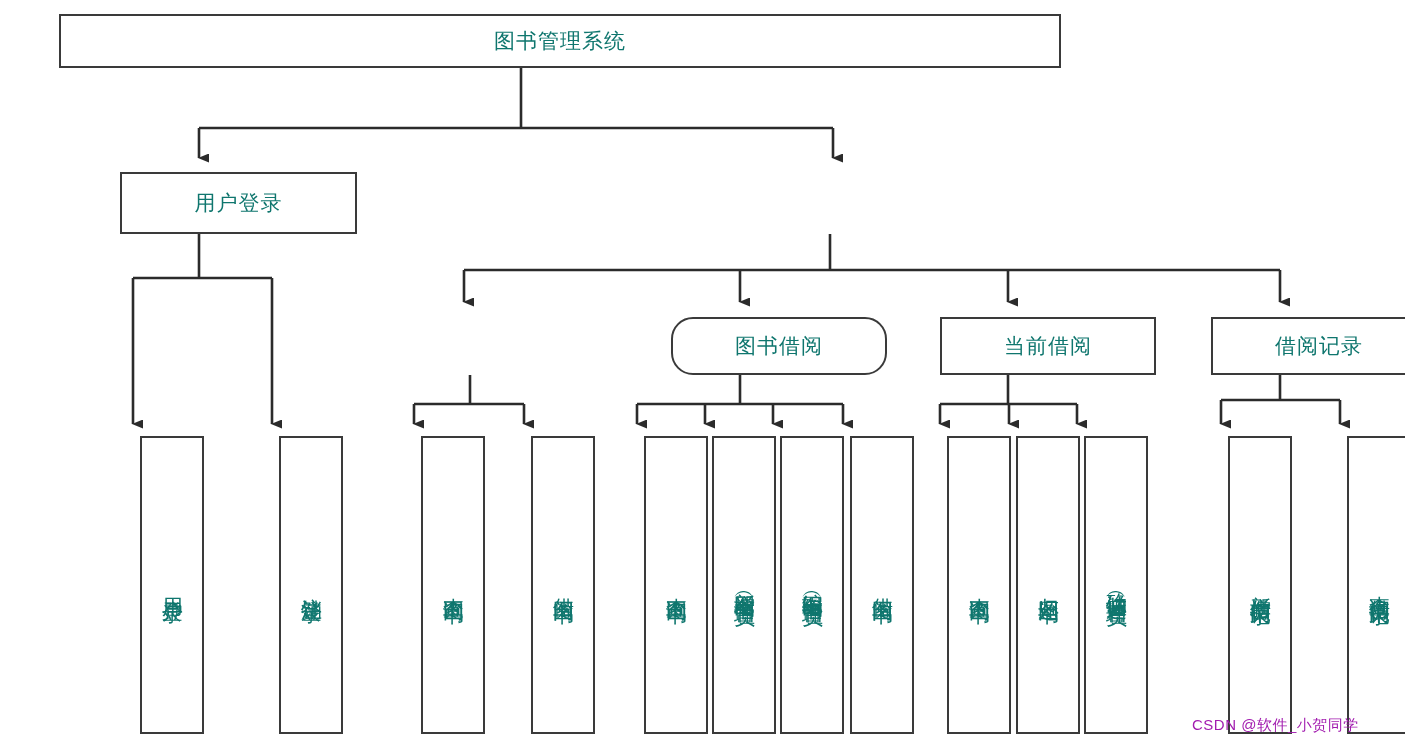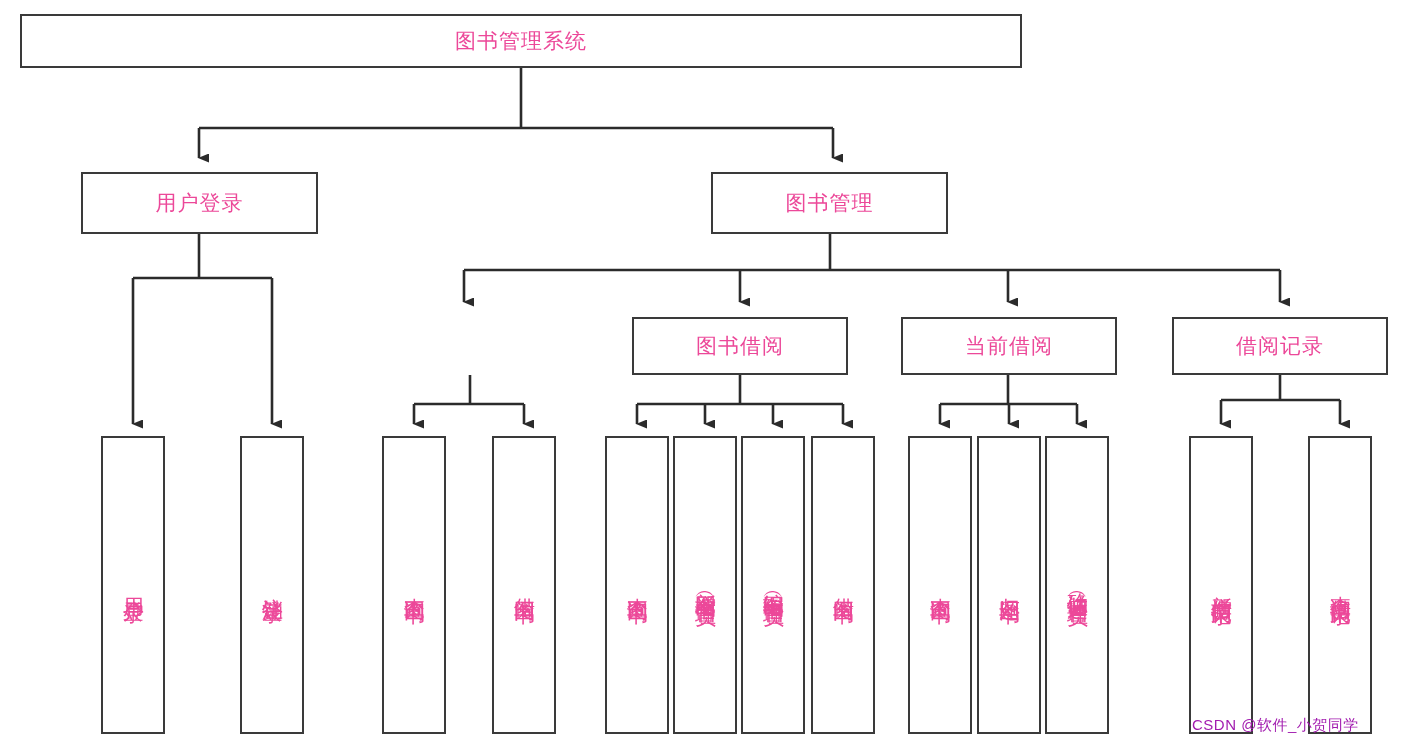--- a/index.html
+++ b/index.html
@@ -25,21 +25,22 @@
     height: 747px;
   }
   .node-box {
     position: absolute;
     box-sizing: border-box;
     border: 2px solid #3a3a3a;
     background: #ffffff;
     display: flex;
     align-items: center;
     justify-content: center;
-    color: #ec4899;
+    color: #0f766e;
+    margin-left: 39px;
   }
   .node-box.horizontal {
     font-size: 21px;
     line-height: 1.2;
     letter-spacing: 1px;
   }
   .node-box.vertical {
     writing-mode: vertical-rl;
     text-orientation: upright;
     font-size: 21px;
@@ -117,25 +118,22 @@
     </g>
   </svg>
 
   <div class="node-box horizontal" style="left:20px; top:14px; width:1002px; height:54px;">
     <span class="node-label">图书管理系统</span>
   </div>
 
   <div class="node-box horizontal" style="left:81px; top:172px; width:237px; height:62px;">
     <span class="node-label">用户登录</span>
   </div>
-  <div class="node-box horizontal" style="left:711px; top:172px; width:237px; height:62px;">
-    <span class="node-label">图书管理</span>
-  </div>
 
-  <div class="node-box horizontal" style="left:632px; top:317px; width:216px; height:58px;">
+  <div class="node-box horizontal" style="left:632px; top:317px; width:216px; height:58px;border-radius:22px;">
     <span class="node-label">图书借阅</span>
   </div>
   <div class="node-box horizontal" style="left:901px; top:317px; width:216px; height:58px;">
     <span class="node-label">当前借阅</span>
   </div>
   <div class="node-box horizontal" style="left:1172px; top:317px; width:216px; height:58px;">
     <span class="node-label">借阅记录</span>
   </div>
 
   <div class="node-box vertical" style="left:101px; top:436px; width:64px; height:298px;">

